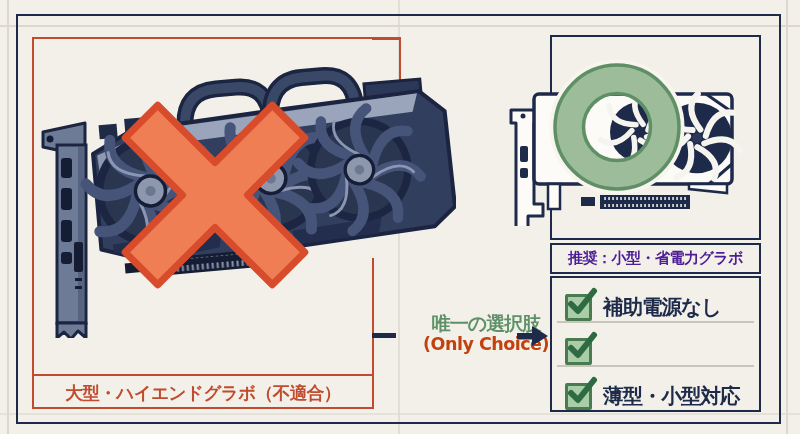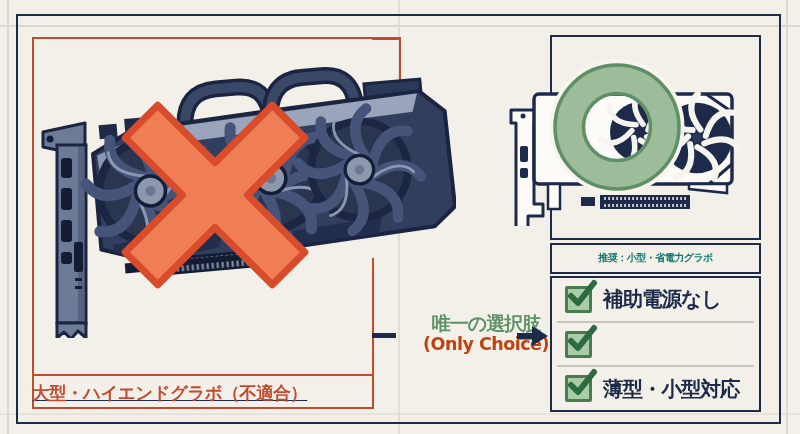--- a/index.html
+++ b/index.html
@@ -20,21 +20,21 @@
   
   .left-panel{
     left:32px;top:37px;width:342px;height:372px;box-sizing:border-box;
     border:2.5px solid #c14b2e;border-right:none;z-index:2;
   }
   .left-panel-topseg{left:372px;top:37px;width:29px;height:2.5px;background:#c14b2e;z-index:2;}
   .left-panel-rightseg-top{left:398.5px;top:37px;width:2.5px;height:48px;background:#c14b2e;z-index:2;}
   .left-panel-rightseg-bottom{left:371.5px;top:258px;width:2.5px;height:151px;background:#c14b2e;z-index:2;}
   .left-caption-strip{
     left:32px;top:374px;width:342px;height:35px;box-sizing:border-box;
-    border-top:2.5px solid #c14b2e;z-index:3;display:flex;align-items:center;text-decoration:underline;
+    border-top:2.5px solid #c14b2e;z-index:3;display:flex;align-items:center;justify-content:center;
   }
   .left-caption{
     color:#c14b2e;font-size:17.5px;font-weight:bold;letter-spacing:-0.5px;white-space:nowrap;
   }
   
   .gpu-left-svg{left:38px;top:46px;width:418px;height:292px;z-index:4;}
   .gpu-right-box{
     left:550px;top:35px;width:211px;height:205px;box-sizing:border-box;
     border:2.5px solid #1e2a4a;z-index:2;
   }
@@ -43,26 +43,26 @@
   .connector-line{left:372px;top:333px;width:24px;height:5px;background:#1e2a4a;z-index:4;}
   .choice-text{left:394px;top:313px;width:128px;text-align:center;z-index:4;margin-left:28px;}
   .choice-jp{font-size:19px;font-weight:bold;color:#5f9168;line-height:21px;letter-spacing:-1px;white-space:nowrap;}
   .choice-en{font-size:17.5px;font-weight:bold;color:#c2410c;line-height:21px;letter-spacing:-0.5px;white-space:nowrap;}
   .arrow-svg{left:517px;top:325px;width:32px;height:22px;z-index:4;}
   
   .rec-header{
     left:550px;top:242.5px;width:211px;height:31px;box-sizing:border-box;
     border:2.5px solid #1e2a4a;z-index:2;display:flex;align-items:center;justify-content:center;
   }
-  .rec-header-text{font-size:10px;font-weight:bold;color:#0f766e;letter-spacing:-0.5px;white-space:nowrap;}
+  .rec-header-text{font-size:15px;font-weight:bold;color:#4c1d95;letter-spacing:-0.5px;white-space:nowrap;}
   .checklist-box{
     left:550px;top:276px;width:211px;height:136px;box-sizing:border-box;
     border:2.5px solid #1e2a4a;z-index:2;display:flex;flex-direction:column;
   }
-  .check-row{flex:1;display:flex;align-items:center;padding-left:13px;}
+  .check-row{flex:1;display:flex;align-items:flex-end;padding-left:13px;}
   .check-divider{height:2px;background:#c9c5ba;margin:0 5px;flex:none;}
   .checkbox{
     position:relative;width:21px;height:21px;flex:none;
     background:#a9cda6;border:3px solid #4a7b50;border-radius:2px;
   }
   .checkbox svg{position:absolute;left:-1px;top:-8px;overflow:visible;}
   .check-label{
     margin-left:11px;font-size:20.5px;font-weight:bold;color:#1e2a4a;
     letter-spacing:-1px;white-space:nowrap;
   }

